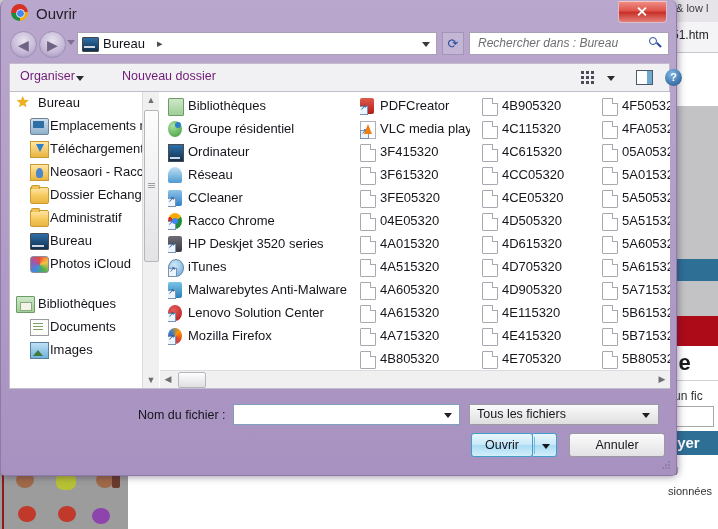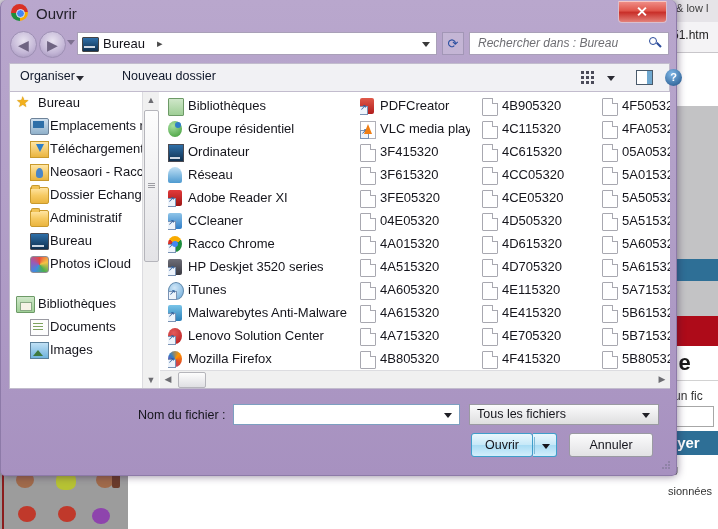--- a/index.html
+++ b/index.html
@@ -68,21 +68,21 @@
   .crumb-sep{position:absolute;left:79px;top:4px;font-size:11px;color:#4a4a4a;}
   .crumb-caret{position:absolute;right:6px;top:9px;width:0;height:0;border-left:4px solid transparent;border-right:4px solid transparent;border-top:5px solid #3a3a3a;cursor:pointer;}
   .refresh-btn{position:absolute;left:441px;top:4px;width:22px;height:23px;background:rgba(255,255,255,.18);border:1px solid #a296b6;box-sizing:border-box;cursor:pointer;color:#2b4fa0;font-size:13px;text-align:center;line-height:21px;}
   .searchbar{position:absolute;left:468px;top:4px;width:200px;height:23px;background:#fff;border:1px solid #a9a0b8;box-sizing:border-box;cursor:text;}
   .search-ph{position:absolute;left:8px;top:3px;font-size:12px;color:#6e6e73;font-style:italic;white-space:nowrap;}
   .search-ico{position:absolute;right:6px;top:4px;width:13px;height:13px;cursor:pointer;}
   .search-ico::before{content:"";position:absolute;left:0;top:0;width:8px;height:8px;border:1.6px solid #2a4b9b;border-radius:50%;box-sizing:border-box;}
   .search-ico::after{content:"";position:absolute;left:7px;top:7px;width:6px;height:1.6px;background:#2a4b9b;transform:rotate(45deg);}
   
   .toolbar{position:absolute;left:8px;top:63px;width:661px;height:28px;background:#f1f1f4;border:1px solid #c2bccd;border-bottom:none;box-sizing:border-box;}
-  .tb-item{position:absolute;top:5px;font-size:12.5px;color:#0f172a;cursor:pointer;white-space:nowrap;}
+  .tb-item{position:absolute;top:5px;font-size:12.5px;color:#701a75;cursor:pointer;white-space:nowrap;}
   .tb-organiser{left:10px;}
   .tb-caret{position:absolute;left:66px;top:12px;width:0;height:0;border-left:4px solid transparent;border-right:4px solid transparent;border-top:5px solid #2b2b33;cursor:pointer;}
   .tb-newfolder{left:112px;}
   .tb-viewico{position:absolute;left:571px;top:7px;width:15px;height:14px;cursor:pointer;}
   .tb-viewico i{position:absolute;width:3px;height:3px;background:#4a4a58;}
   .tb-viewcaret{position:absolute;left:597px;top:12px;width:0;height:0;border-left:4px solid transparent;border-right:4px solid transparent;border-top:5px solid #2b2b33;cursor:pointer;}
   .tb-paneico{position:absolute;left:626px;top:6px;width:17px;height:15px;border:1.5px solid #4a5a6a;box-sizing:border-box;cursor:pointer;background:#fff;}
   .tb-paneico::after{content:"";position:absolute;right:0;top:0;width:5px;height:100%;background:#6fa8d0;}
   .tb-helpico{position:absolute;left:655px;top:5px;width:17px;height:17px;border-radius:50%;
      background:radial-gradient(circle at 40% 30%,#7fb8e8,#1d4f84);color:#fff;font-size:11px;font-weight:bold;
@@ -174,21 +174,21 @@
   .filter-caret{position:absolute;right:8px;top:8px;width:0;height:0;border-left:4px solid transparent;border-right:4px solid transparent;border-top:5px solid #1f1f25;}
   .btn-open{position:absolute;left:470px;top:433px;width:62px;height:24px;
     background:linear-gradient(180deg,#eaf7fd 0%,#c7e9f8 48%,#a9dcf4 52%,#d3effb 100%);
     border:1px solid #3f9ecb;border-radius:3px;cursor:pointer;box-sizing:border-box;}
   .btn-open .t{position:absolute;left:0;right:0;top:4px;text-align:center;font-size:12.5px;color:#15151c;}
   .btn-opensplit{position:absolute;left:532px;top:433px;width:24px;height:24px;
     background:linear-gradient(180deg,#eaf7fd 0%,#c7e9f8 48%,#a9dcf4 52%,#d3effb 100%);
     border:1px solid #3f9ecb;border-left:none;border-radius:0 3px 3px 0;cursor:pointer;box-sizing:border-box;}
   .btn-opensplit::before{content:"";position:absolute;left:1px;top:3px;width:1px;height:17px;background:#7fb9d6;}
   .btn-opensplit::after{content:"";position:absolute;left:9px;top:10px;width:0;height:0;border-left:4px solid transparent;border-right:4px solid transparent;border-top:5px solid #15151c;}
-  .btn-cancel{position:absolute;left:568px;top:433px;width:84px;height:24px;
+  .btn-cancel{position:absolute;left:568px;top:433px;width:96px;height:24px;
     background:linear-gradient(180deg,#fbfbfc,#e2e2e4);border:1px solid #9a9aa2;border-radius:3px;cursor:pointer;box-sizing:border-box;}
   .btn-cancel .t{position:absolute;left:0;right:0;top:4px;text-align:center;font-size:12.5px;color:#15151c;}
   .resize-grip{position:absolute;right:5px;bottom:4px;width:10px;height:10px;cursor:nwse-resize;}
   .resize-grip i{position:absolute;width:2px;height:2px;background:#8f82a6;}
 </style>
 </head>
 <body>
 
 <div id="bg-root">
   <div class="bg-browser">
@@ -348,26 +348,20 @@
             </div>
             <div class="fl-item">
               <span class="fico ic-computer"></span>
               <span class="flbl">Ordinateur</span>
             </div>
             <div class="fl-item">
               <span class="fico ic-network"></span>
               <span class="flbl">Réseau</span>
             </div>
             <div class="fl-item">
-              <span class="fico ic-adobe">
-                <span class="shortcut"></span>
-              </span>
-              <span class="flbl">Adobe Reader XI</span>
-            </div>
-            <div class="fl-item">
               <span class="fico ic-ccleaner">
                 <span class="shortcut"></span>
               </span>
               <span class="flbl">CCleaner</span>
             </div>
             <div class="fl-item">
               <span class="fico ic-chrome">
                 <span class="shortcut"></span>
               </span>
               <span class="flbl">Racco Chrome</span>
@@ -482,20 +476,24 @@
               <span class="fico fileglyph"></span>
               <span class="flbl">4D505320</span>
             </div>
             <div class="fl-item">
               <span class="fico fileglyph"></span>
               <span class="flbl">4D615320</span>
             </div>
             <div class="fl-item">
               <span class="fico fileglyph"></span>
               <span class="flbl">4D705320</span>
+            </div>
+            <div class="fl-item">
+              <span class="fico fileglyph"></span>
+              <span class="flbl">4D905320</span>
             </div>
             <div class="fl-item">
               <span class="fico fileglyph"></span>
               <span class="flbl">4E115320</span>
             </div>
             <div class="fl-item">
               <span class="fico fileglyph"></span>
               <span class="flbl">4E415320</span>
             </div>
             <div class="fl-item">

